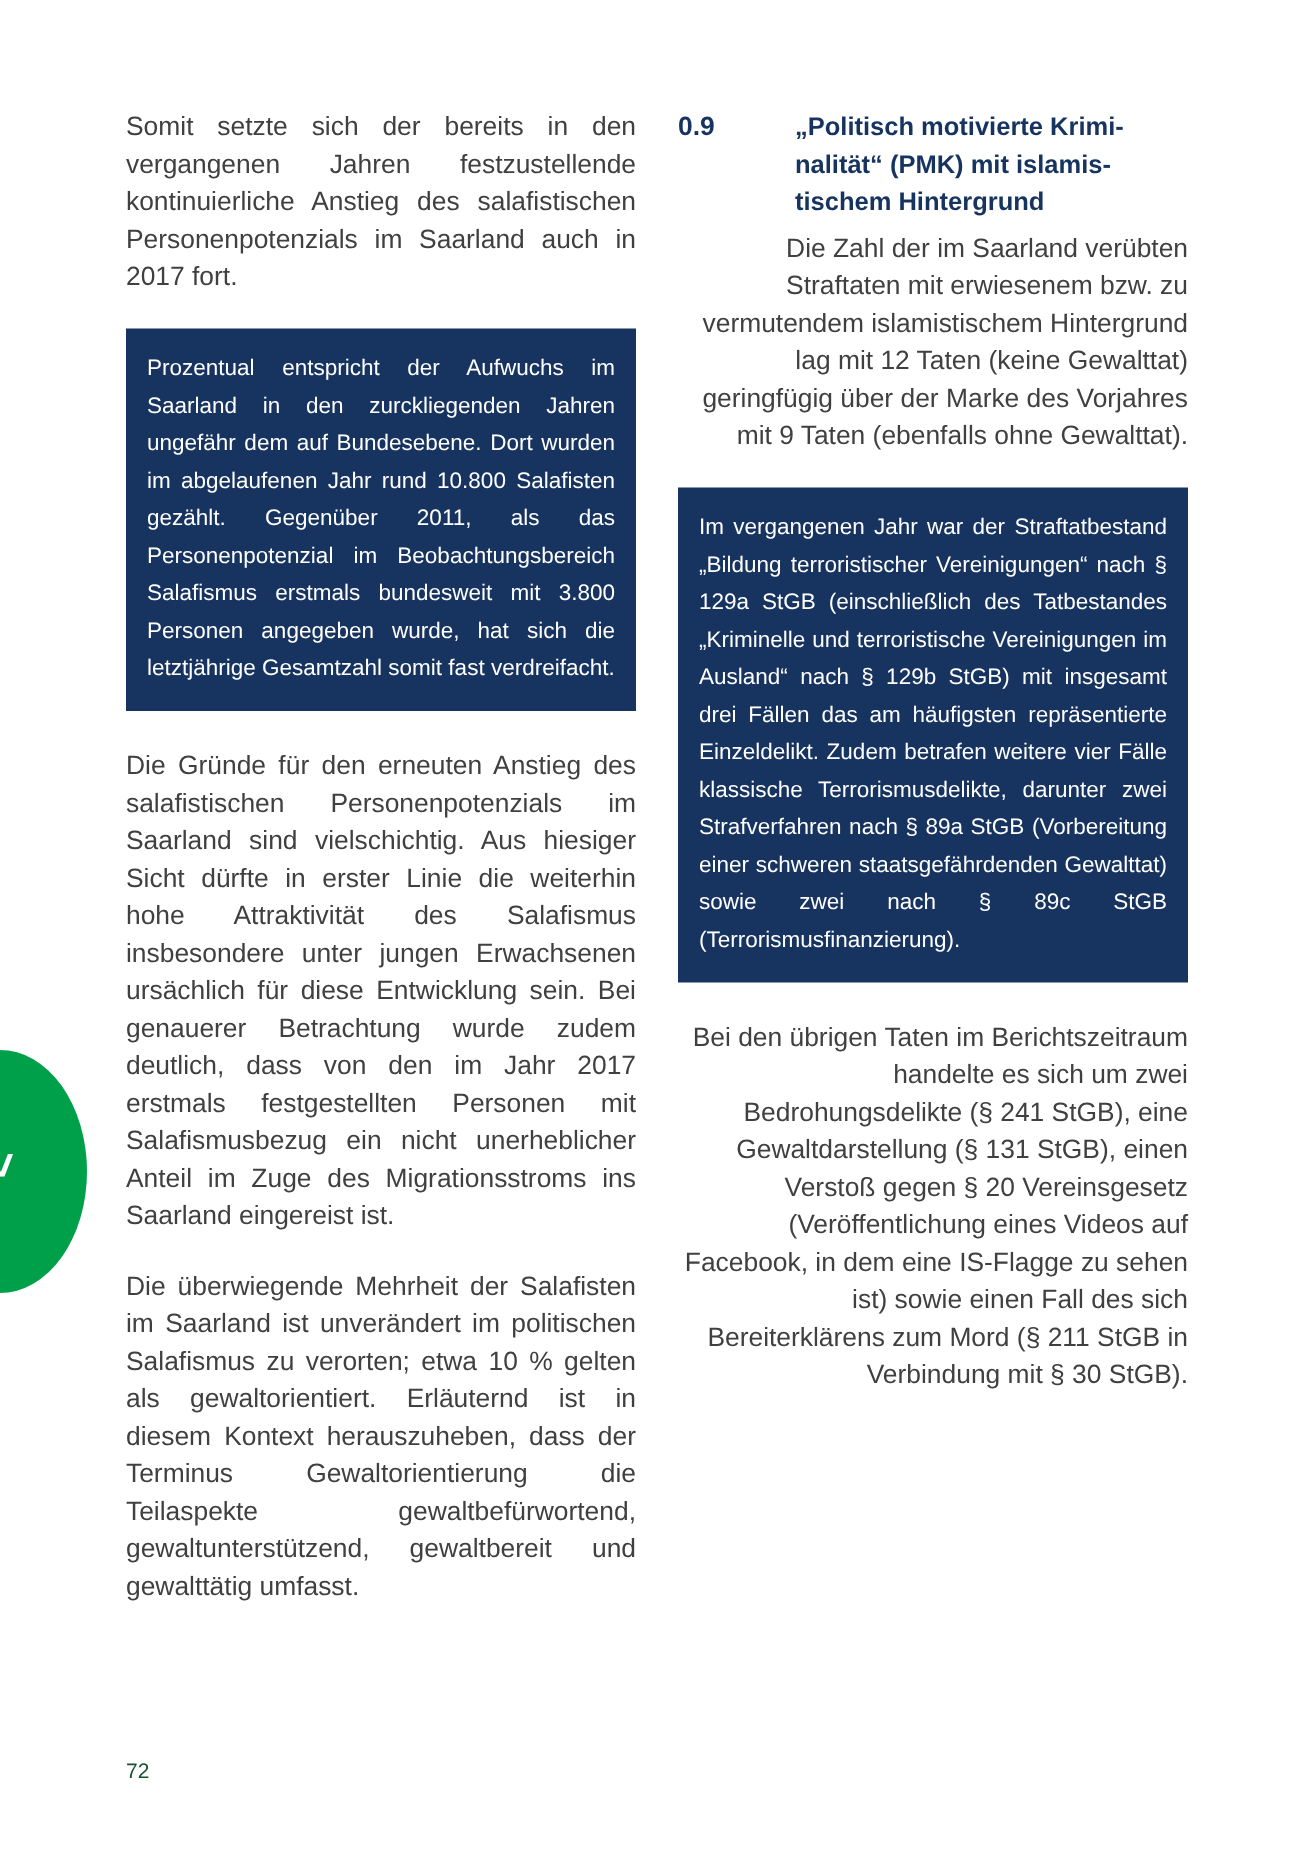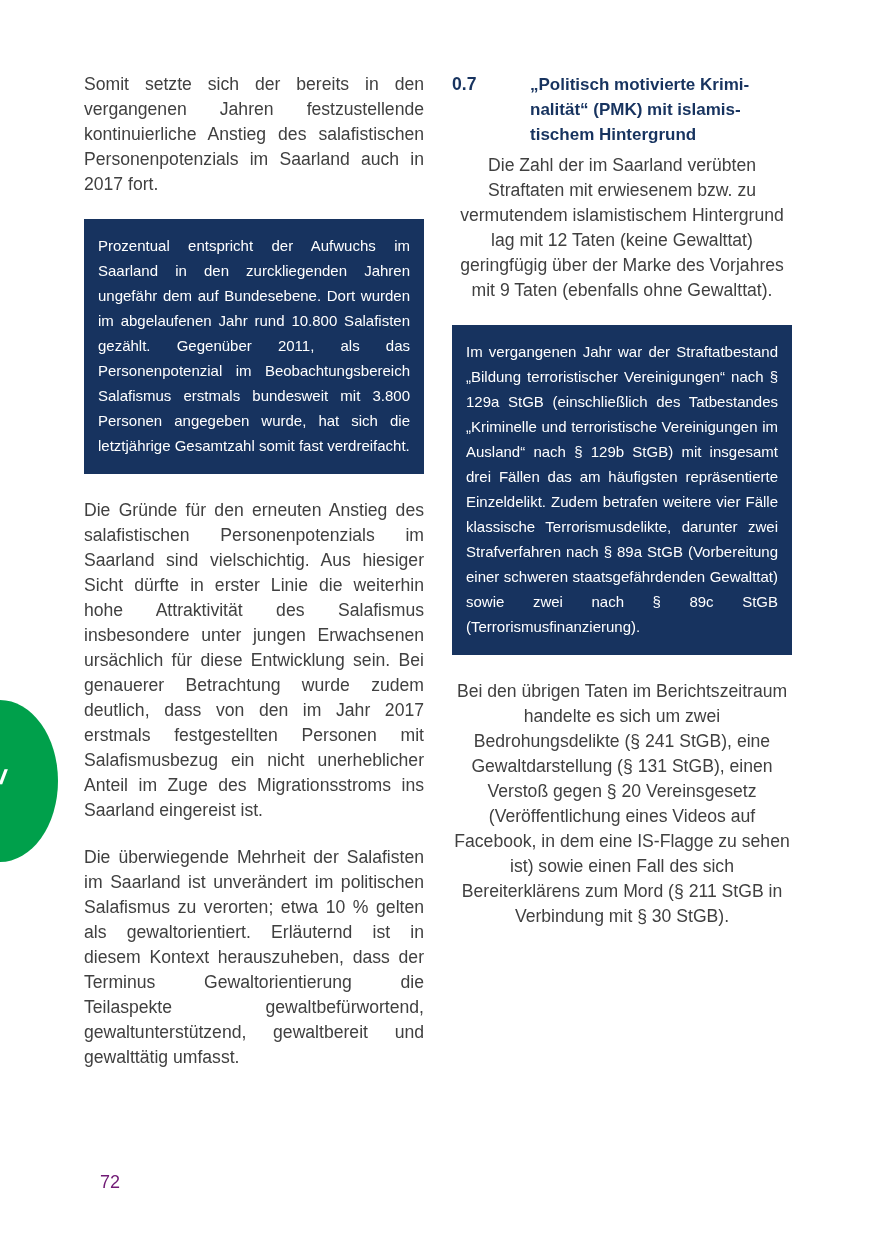--- a/index.html
+++ b/index.html
@@ -63,21 +63,21 @@
   p.body {
     margin: 0 0 22px 0;
     font-size: 17.6px;
     line-height: 25px;
     color: #404040;
     text-align: justify;
     -webkit-hyphens: manual;
     hyphens: manual;
   }
   p.body.last { margin-bottom: 0; }
-  p.ragged { text-align: center; }
+  p.ragged { text-align: right; }
 
   .callout {
     background: #17335f;
     color: #ffffff;
     padding: 14px 14px 16px 14px;
     margin: 0 0 24px 0;
     font-size: 15px;
     line-height: 25px;
     text-align: justify;
   }
@@ -99,24 +99,24 @@
     font-size: 17px;
     font-weight: bold;
     line-height: 25px;
     color: #17335f;
     flex: 1;
     margin-left: 16px;
   }
 
   .folio {
     position: absolute;
-    left: 100px;
+    left: 84px;
     top: 1172px;
-    font-size: 18px;
-    color: #701a75;
+    font-size: 14px;
+    color: #14532d;
   }
 </style>
 </head>
 <body>
 
 <div class="page">
 
   <div class="side-tab">
     <span>&gt;.</span>
   </div>
@@ -130,21 +130,21 @@
         <p>Prozentual entspricht der Auf­wuchs im Saarland in den zur­ck­liegenden Jahren ungefähr dem auf Bundesebene. Dort wurden im abgelaufenen Jahr rund 10.800 Salafisten gezählt. Gegenüber 2011, als das Personenpotenzial im Beobachtungsbereich Sala­fismus erstmals bundesweit mit 3.800 Personen angegeben wur­de, hat sich die letztjährige Ge­samtzahl somit fast verdreifacht.</p>
       </div>
 
       <p class="body">Die Gründe für den erneuten Anstieg des salafistischen Personenpoten­zials im Saarland sind vielschichtig. Aus hiesiger Sicht dürfte in erster Linie die weiterhin hohe Attraktivität des Salafismus insbesondere un­ter jungen Erwachsenen ursächlich für diese Entwicklung sein. Bei ge­nauerer Betrachtung wurde zudem deutlich, dass von den im Jahr 2017 erstmals festgestellten Personen mit Salafismusbezug ein nicht unerheb­licher Anteil im Zuge des Migrations­stroms ins Saarland eingereist ist.</p>
 
       <p class="body last">Die überwiegende Mehrheit der Sala­fisten im Saarland ist unverändert im politischen Salafismus zu verorten; etwa 10 % gelten als gewaltorien­tiert. Erläuternd ist in diesem Kontext herauszuheben, dass der Terminus Gewaltorientierung die Teilaspekte gewaltbefürwortend, gewaltunter­stützend, gewaltbereit und gewalttä­tig umfasst.</p>
     </div>
 
     <div class="col col-right">
       <div class="heading-row">
-        <div class="heading-num">0.7</div>
+        <div class="heading-num">0.9</div>
         <div class="heading-text">„Politisch motivierte Krimi­nalität“ (PMK) mit islamis­tischem Hintergrund</div>
       </div>
 
       <p class="body ragged">Die Zahl der im Saarland verübten Straftaten mit erwiesenem bzw. zu vermutendem islamistischem Hinter­grund lag mit 12 Taten (keine Gewalt­tat) geringfügig über der Marke des Vorjahres mit 9 Taten (ebenfalls ohne Gewalttat).</p>
 
       <div class="callout">
         <p>Im vergangenen Jahr war der Straftatbestand „Bildung terro­ristischer Vereinigungen“ nach § 129a StGB (einschließlich des Tatbestandes „Kriminelle und terroristische Vereinigungen im Ausland“ nach § 129b StGB) mit insgesamt drei Fällen das am häu­figsten repräsentierte Einzeldelikt. Zudem betrafen weitere vier Fälle klassische Terrorismusdelikte, da­runter zwei Strafverfahren nach § 89a StGB (Vorbereitung einer schweren staatsgefährdenden Gewalttat) sowie zwei nach § 89c StGB (Terrorismusfinanzierung).</p>
       </div>
 
       <p class="body ragged">Bei den übrigen Taten im Berichts­zeitraum handelte es sich um zwei Bedrohungsdelikte (§ 241 StGB), eine Gewaltdarstellung (§ 131 StGB), einen Verstoß gegen § 20 Vereinsgesetz (Veröffentlichung eines Videos auf Facebook, in dem eine IS-Flagge zu sehen ist) sowie einen Fall des sich Bereiterklärens zum Mord (§ 211 StGB in Verbin­dung mit § 30 StGB).</p>

